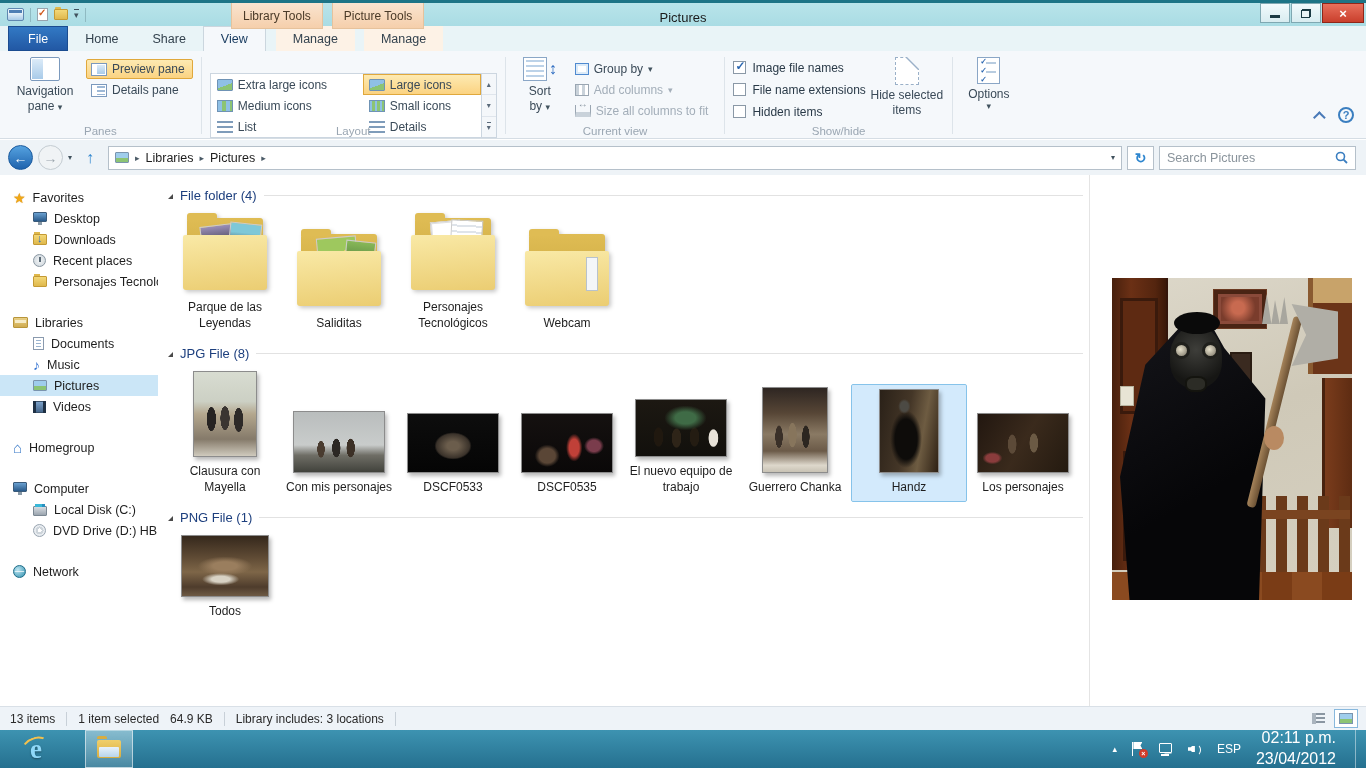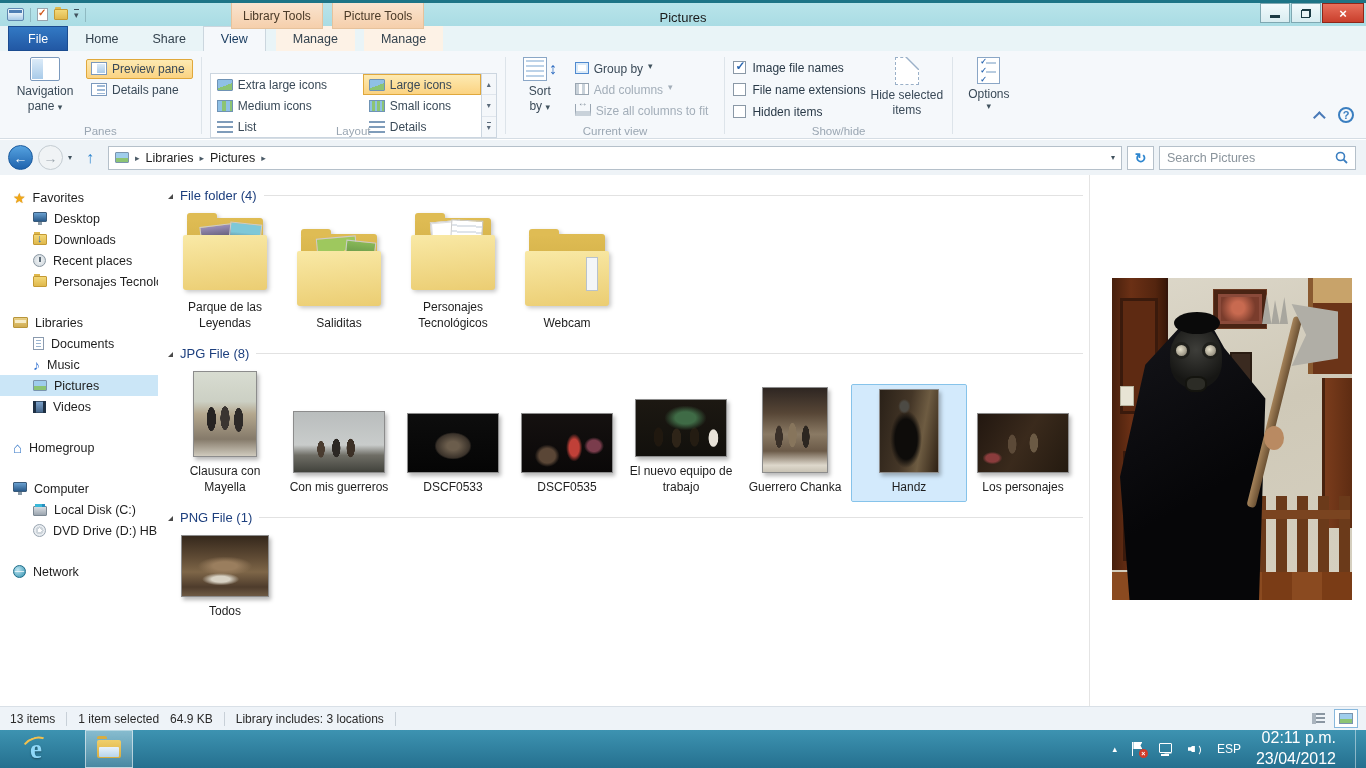--- a/index.html
+++ b/index.html
@@ -37,21 +37,21 @@
 .tab-manage2{margin-left:9px;background:#fdf2e6}
 
 
 .ribbon{position:absolute;top:51px;left:0;right:0;height:88px;background:#f5f8fb;border-bottom:1px solid #d5dde4;display:flex;padding:3px 0 0 2px}
 .rsep{width:1px;background:#dde4ea;margin:3px 2px 4px}
 .rgroup{position:relative;padding:1px 6px 15px;display:flex;align-items:flex-start;gap:4px}
 .rlabel{position:absolute;bottom:1px;left:0;right:0;text-align:center;font-size:11.5px;color:#9aa6b2}
 .bigbtn{width:74px;display:flex;flex-direction:column;align-items:center;text-align:center;color:#3a4a58;line-height:1.25;padding-top:2px}
 .bigbtn .bicon{margin-bottom:3px}
 .smallcol{display:flex;flex-direction:column;gap:1px;padding-top:4px}
-.smallbtn{display:flex;align-items:flex-start;gap:5px;padding:2px 7px 2px 4px;border:1px solid transparent;color:#3a4a58;white-space:nowrap}
+.smallbtn{display:flex;align-items:center;gap:5px;padding:2px 7px 2px 4px;border:1px solid transparent;color:#3a4a58;white-space:nowrap}
 .smallbtn.hl{background:linear-gradient(#fdeab2,#fbd382);border-color:#e0a83c;border-radius:2px}
 .smallbtn.dis{color:#a3aeb9}
 
 .ic-navpane{width:30px;height:24px;border:1px solid #7b99bd;background:#fff;position:relative;border-radius:2px}
 .ic-navpane::before{content:"";position:absolute;left:1px;top:1px;bottom:1px;width:11px;background:linear-gradient(#dcebf8,#a9cbe9)}
 .ic-pane{width:16px;height:13px;border:1px solid #7b99bd;background:#fff;position:relative}
 .ic-pane::before{content:"";position:absolute;right:1px;top:1px;bottom:1px;width:8px;background:linear-gradient(#dcebf8,#a9cbe9)}
 .ic-pane.lines::before{background:repeating-linear-gradient(#9db8d6 0 2px,#fff 2px 4px)}
 .ic-pic{width:16px;height:12px;border-radius:1px;background:linear-gradient(160deg,#8fc0e6 0 55%,#8cc474 55%);border:1px solid #6f93b5}
 .ic-grid{width:16px;height:12px;border:1px solid #6f93b5;background:
@@ -584,21 +584,21 @@
       <span class="gtitle">JPG File (8)</span>
       <span class="gline"></span>
     </div>
     <div class="grow">
       <div class="cell">
           <div class="thumb t-clausura"></div>
           <div class="lbl">Clausura con Mayella</div>
         </div>
       <div class="cell">
           <div class="thumb t-conmis"></div>
-          <div class="lbl">Con mis guerreros</div>
+          <div class="lbl">Con mis personajes</div>
         </div>
       <div class="cell">
           <div class="thumb t-0533"></div>
           <div class="lbl">DSCF0533</div>
         </div>
       <div class="cell">
           <div class="thumb t-0535"></div>
           <div class="lbl">DSCF0535</div>
         </div>
       <div class="cell">

